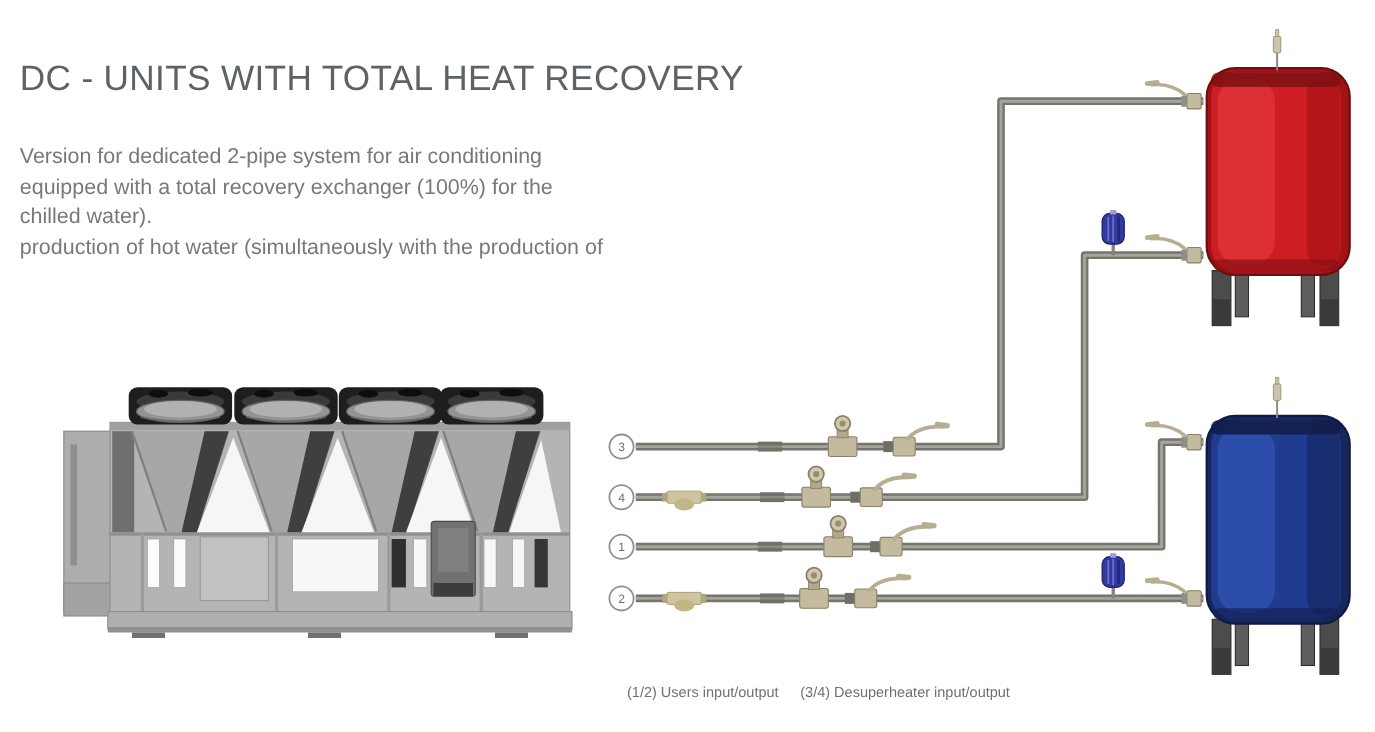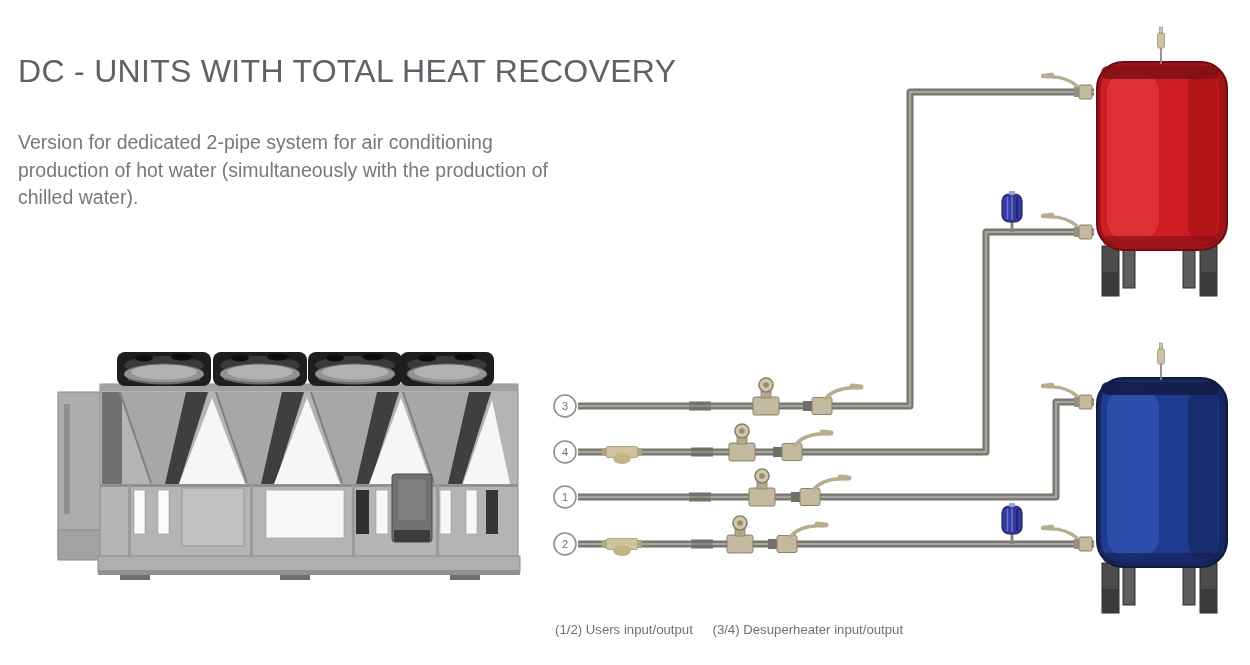--- a/index.html
+++ b/index.html
@@ -7,40 +7,41 @@
     position:relative;width:1250px;height:665px;background:#ffffff;overflow:hidden;
     font-family:"Liberation Sans",sans-serif;
   }
   .abs{position:absolute;}
   #title{
     left:18px;top:32px;font-size:32px;font-weight:400;letter-spacing:.3px;
     color:#5d6266;white-space:nowrap;text-align:center;
   }
   #intro{left:18px;top:129px;font-size:19.5px;line-height:27.5px;color:#75797c;}
   #intro .line{white-space:nowrap;}
-  #footnote{left:555px;top:622px;font-size:13.2px;color:#6c7174;white-space:nowrap;}
+  #footnote{left:570px;top:622px;font-size:13.2px;color:#6c7174;white-space:nowrap;}
   #footnote .part{margin-right:16px;}
   svg{display:block;}
   svg text{font-family:"Liberation Sans",sans-serif;}
   .pipe-outer{fill:none;stroke:#75756e;stroke-width:7;stroke-linejoin:round;}
   .pipe-core{fill:none;stroke:#a5a59d;stroke-width:2.6;stroke-linejoin:round;}
   .badge-circle{fill:#ffffff;stroke:#90908a;stroke-width:1.6;}
   .badge-num{fill:#6e6e66;font-size:11px;text-anchor:middle;}
 </style>
 </head>
 <body>
 
 <main id="stage">
 
   <h1 id="title" class="abs">DC - UNITS WITH TOTAL HEAT RECOVERY</h1>
 
   <div id="intro" class="abs">
     <div class="line">Version for dedicated 2-pipe system for air conditioning</div>
+    <div class="line">equipped with a total recovery exchanger (100%) for the</div>
+    <div class="line">chilled water).</div>
     <div class="line">production of hot water (simultaneously with the production of</div>
-    <div class="line">chilled water).</div>
   </div>
 
   <svg class="abs" style="left:40px;top:334px;" width="500" height="276" viewBox="0 0 500 276" aria-hidden="true">
     <defs>
       <g id="def-fan">
         <rect x="-47" y="0" width="94" height="34" rx="8" fill="#1e1e1e"></rect>
         <ellipse cy="13" rx="40" ry="9" fill="#3a3a3a"></ellipse>
         <ellipse cy="22" rx="40" ry="10" fill="#939593" stroke="#5e605e" stroke-width="1"></ellipse>
         <ellipse cy="20" rx="33" ry="7.5" fill="#b0b2b0"></ellipse>
         <path d="M-36,27 Q0,35 36,27" stroke="#6a6c6a" fill="none" stroke-width="1.5"></path>

